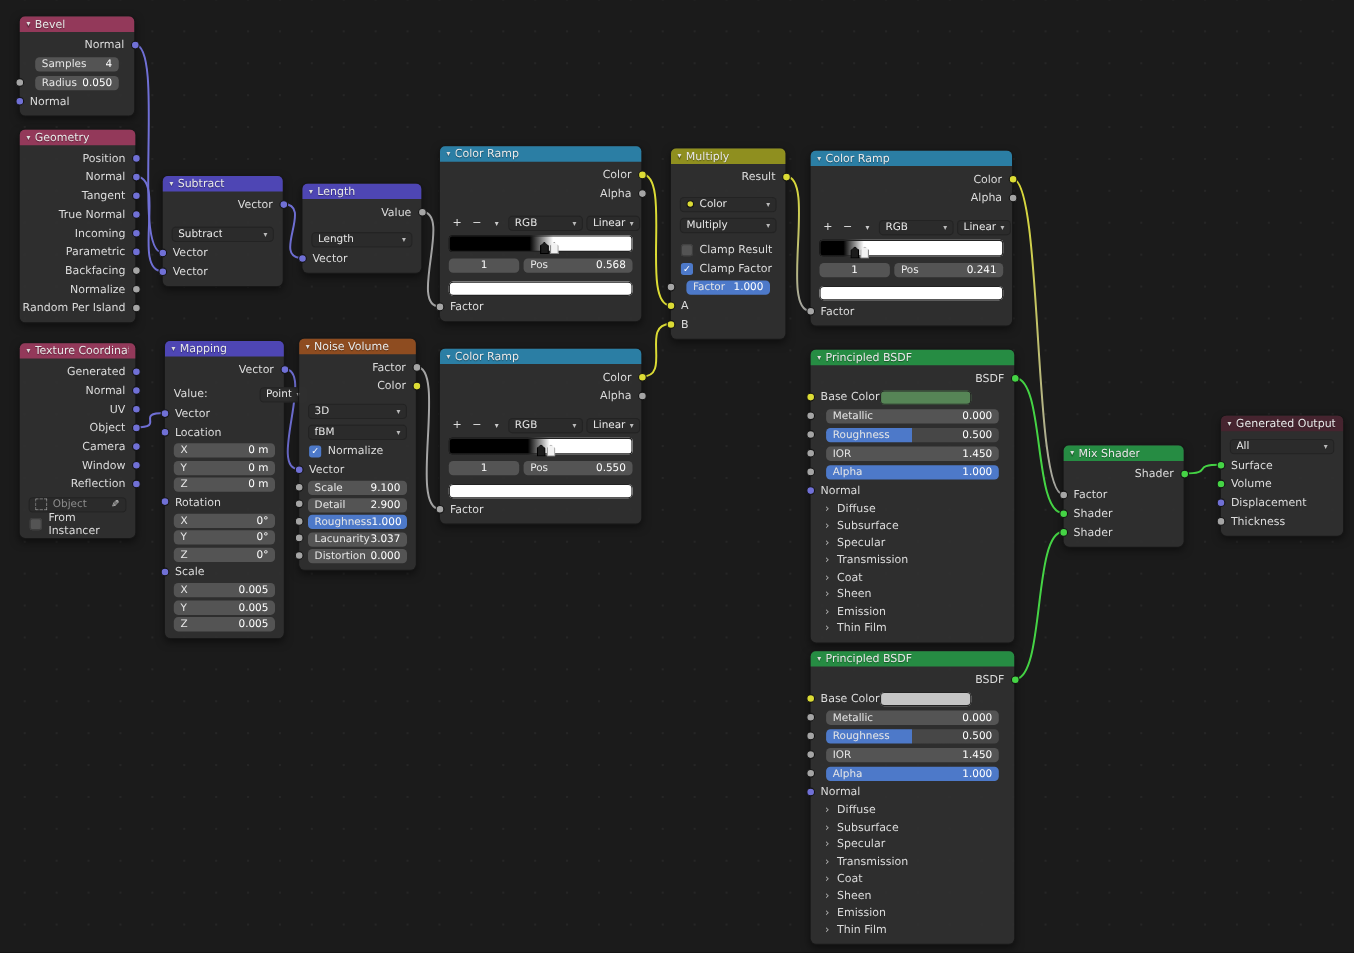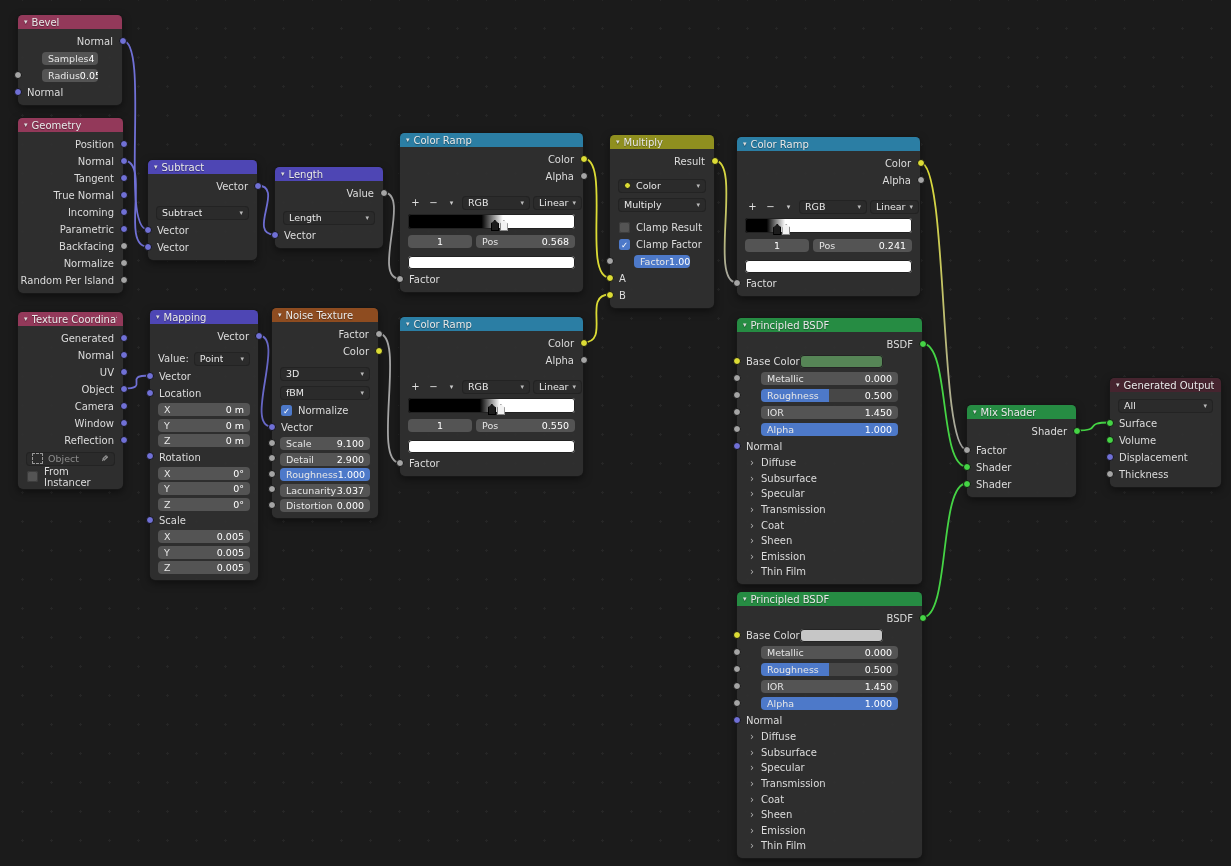--- a/index.html
+++ b/index.html
@@ -22,21 +22,21 @@
     padding:0 6px;gap:4px;color:#e9e9e9;font-size:10px;margin-bottom:4px;
     text-shadow:0 1px 1px rgba(0,0,0,.4);
   }
   .hch{font-size:7px;color:#ddd;line-height:1;}
   .htitle{white-space:nowrap;overflow:hidden;}
   .row{height:17px;display:flex;align-items:center;position:relative;padding:0 9px;white-space:nowrap;}
   .row.out{justify-content:flex-end;}
   .lbl{color:#dcdcdc;}
   .sock{position:absolute;width:8px;height:8px;border-radius:50%;border:1px solid #141414;top:50%;margin-top:-5px;box-sizing:border-box;}
   .sock.l{left:-4.5px;} .sock.r{right:-4.5px;}
-  .frow{position:relative;padding:2px 24px;height:17px;box-sizing:border-box;}
+  .frow{position:relative;padding:2px 14px;height:17px;box-sizing:border-box;}
   .frow.compact{height:15.5px;padding:1.25px 8px;}
   .fld{
     height:13px;background:#545454;border-radius:4px;display:flex;align-items:center;
     justify-content:space-between;padding:0 6px;font-size:9.5px;color:#f2f2f2;overflow:hidden;
   }
   .fld .flabel{color:#e6e6e6;} .fld .fval{color:#fff;}
   .dd{
     height:14px;background:#2b2b2b;border-radius:4px;display:flex;align-items:center;
     justify-content:space-between;padding:0 6px;font-size:9.5px;color:#e8e8e8;box-shadow:inset 0 0 0 1px #232323;
   }
@@ -63,21 +63,21 @@
   .fld.idx{width:52px;flex:0 0 auto;justify-content:center;}
   .fld.pos{flex:1;}
   .swrow{margin:2.5px 8px;height:13px;border-radius:4px;box-shadow:inset 0 0 0 1px #222;}
   .fsw{height:13px;border-radius:4px;width:50%;box-shadow:inset 0 0 0 1px #242424;}
   .fswrow{}
   .obox{width:9px;height:9px;border:1px dashed #9a9a9a;border-radius:1px;margin-right:5px;flex:0 0 auto;}
   .olbl{color:#8d8d8d;flex:1;}
   .odrop{color:#cfcfcf;font-size:9px;transform:scaleX(-1);}
   .tlbl{margin-right:5px;color:#dcdcdc;}
   .ldrow{display:flex;align-items:center;padding:2.5px 8px;height:19px;box-sizing:border-box;}
-  .ldrow .dd{flex:1;}
+  .ldrow .dd{flex:1;margin-left:42px;}
   .gap{width:100%;}
 </style>
 </head>
 <body>
 
 <div id="canvas">
   <svg id="links" xmlns="http://www.w3.org/2000/svg">
       <defs id="linkdefs">
         <linearGradient id="lg6" gradientUnits="userSpaceOnUse" x1="714.5" y1="160.5" x2="736.5" y2="282.5">
           <stop offset="0%" stop-color="#dcdc35"></stop>
@@ -513,21 +513,21 @@
       <div class="frow compact">
         <div class="fld">
           <span class="flabel">Z</span>
           <span class="fval">0.005</span>
         </div>
       </div>
     </div>
     <div class="node" style="left: 272px; top: 308px; width: 106px;">
       <div class="hdr" style="background: rgb(142, 76, 32);">
         <span class="hch">▾</span>
-        <span class="htitle">Noise Texture</span>
+        <span class="htitle">Noise Volume</span>
       </div>
       <div class="row out">
         <span class="sock r" style="background: rgb(165, 165, 165);"></span>
         <span class="lbl">Factor</span>
       </div>
       <div class="row out">
         <span class="sock r" style="background: rgb(220, 220, 53);"></span>
         <span class="lbl">Color</span>
       </div>
       <div class="gap" style="height: 4px;"></div>

